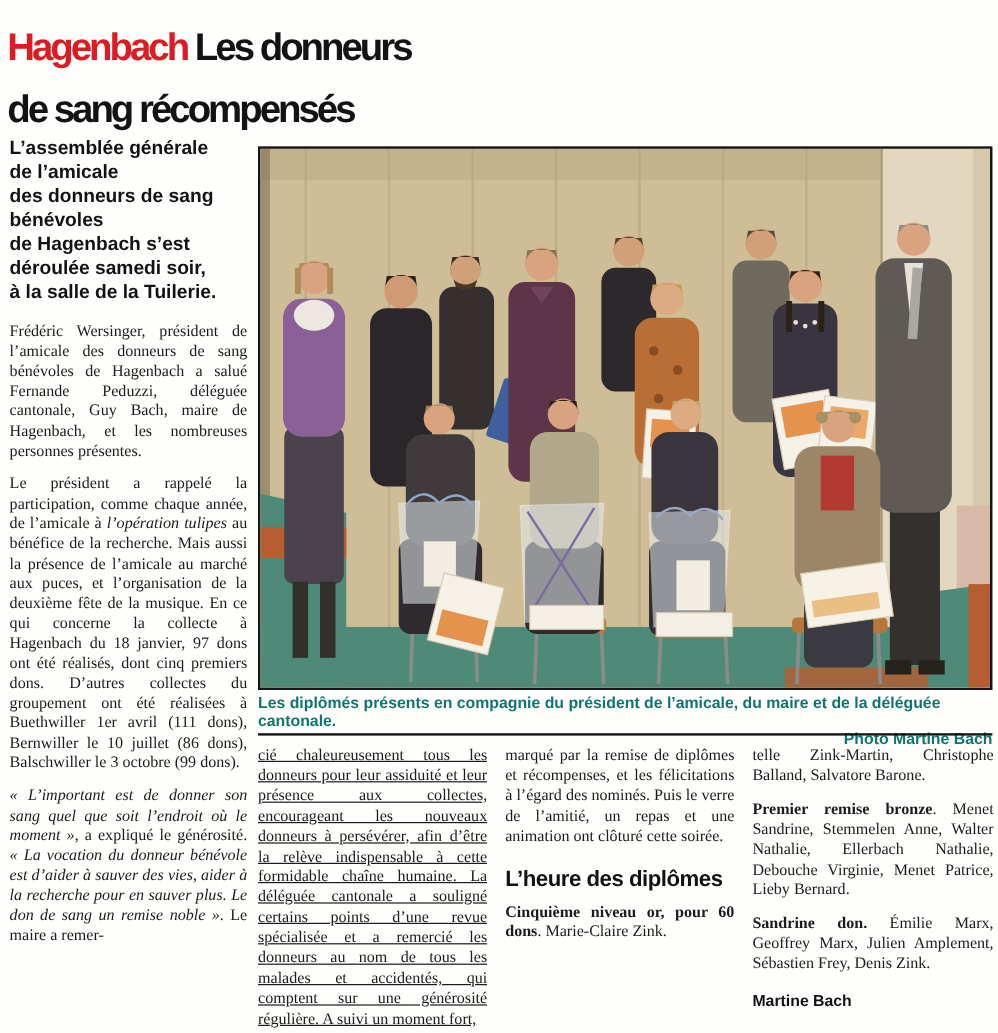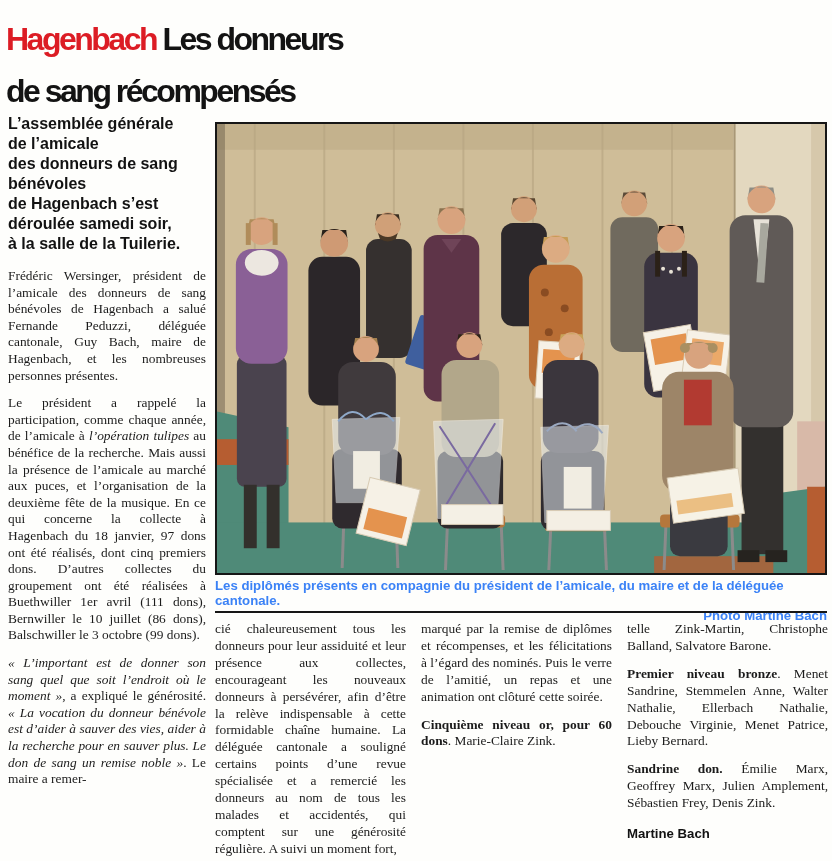--- a/index.html
+++ b/index.html
@@ -28,30 +28,30 @@
   
   .photo{
     position:absolute;left:215px;top:122px;width:612px;height:453px;
     border:2px solid #161616;box-sizing:border-box;background:#cfbd98;
   }
   .photo svg{display:block;width:100%;height:100%;}
   
   .caption{
     position:absolute;left:215px;top:578px;width:612px;
     font-family:"Liberation Sans", sans-serif;font-weight:bold;
-    font-size:13.2px;line-height:15px;color:#3b82f6;
+    font-size:13.2px;line-height:15px;color:#0f766e;
   }
   .caption .credit{display:block;text-align:right;}
   .rule{position:absolute;left:215px;top:611px;width:612px;height:2px;background:#161616;}
   
   .col{
     position:absolute;top:621px;height:240px;overflow:hidden;
     font-size:13.4px;line-height:16.9px;text-align:justify;
   }
-  .col1{left:215px;width:191px;}
+  .col1{left:215px;width:191px;text-decoration:underline;}
   .col2{left:421px;width:191px;}
   .col3{left:627px;width:201px;}
   .col p{margin:0 0 11px 0;}
   .col .entry b{font-weight:bold;}
   .subhead{
     font-family:"Liberation Sans", sans-serif;font-weight:bold;
     font-size:18.5px;line-height:20px;letter-spacing:-0.4px;color:#121212;
     margin:16px 0 10px 0;text-align:left;
   }
   .signature{
@@ -270,21 +270,22 @@
   <span class="credit">Photo Martine Bach</span>
 </div>
 <div class="rule"></div>
 
 <div class="col col1">
   <p><span>cié chaleureusement tous les donneurs pour leur assiduité et leur présence aux collectes, encourageant les nouveaux donneurs à persévérer, afin d’être la relève indispensable à cette formidable chaîne humaine. La déléguée cantonale a souligné certains points d’une revue spécialisée et a remercié les donneurs au nom de tous les malades et accidentés, qui comptent sur une générosité régulière. A suivi un moment fort,</span></p>
 </div>
 
 <div class="col col2">
   <p><span>marqué par la remise de diplômes et récompenses, et les félicitations à l’égard des nominés. Puis le verre de l’amitié, un repas et une animation ont clôturé cette soirée.</span></p>
+  <h2 class="subhead">L’heure des diplômes</h2>
   <p class="entry"><b>Cinquième niveau or, pour 60 dons</b><span>. Marie-Claire Zink.</span></p>
 </div>
 
 <div class="col col3">
   <p><span>telle Zink-Martin, Christophe Balland, Salvatore Barone.</span></p>
-  <p class="entry"><b>Premier niveau bronze</b><span>. Menet Sandrine, Stemmelen Anne, Walter Nathalie, Ellerbach Nathalie, Debouche Virginie, Menet Patrice, Lieby Bernard.</span></p>
+  <p class="entry"><b>Premier remise bronze</b><span>. Menet Sandrine, Stemmelen Anne, Walter Nathalie, Ellerbach Nathalie, Debouche Virginie, Menet Patrice, Lieby Bernard.</span></p>
   <p class="entry"><b>Sandrine don.</b><span> Émilie Marx, Geoffrey Marx, Julien Amplement, Sébastien Frey, Denis Zink.</span></p>
   <div class="signature">Martine Bach</div>
 </div>
 
 </body></html>

